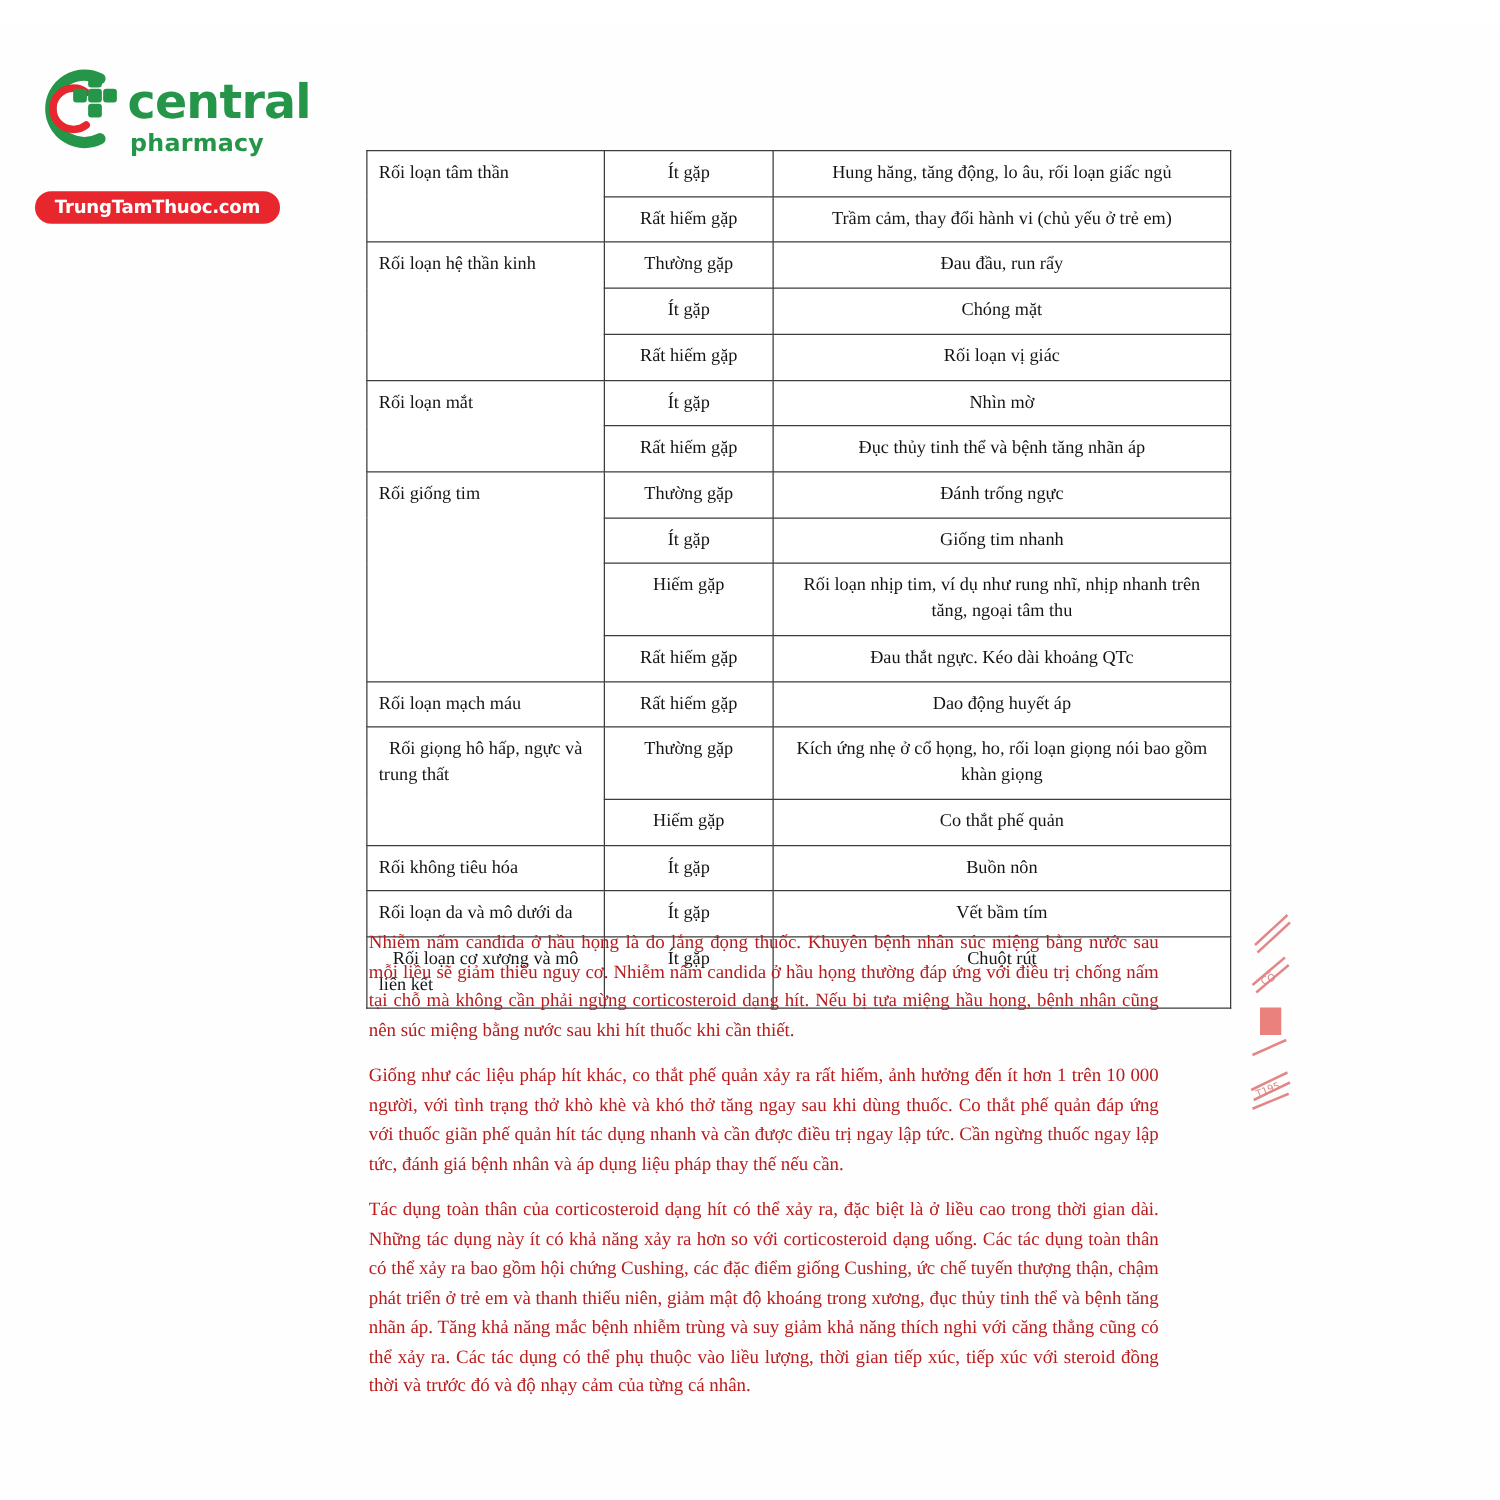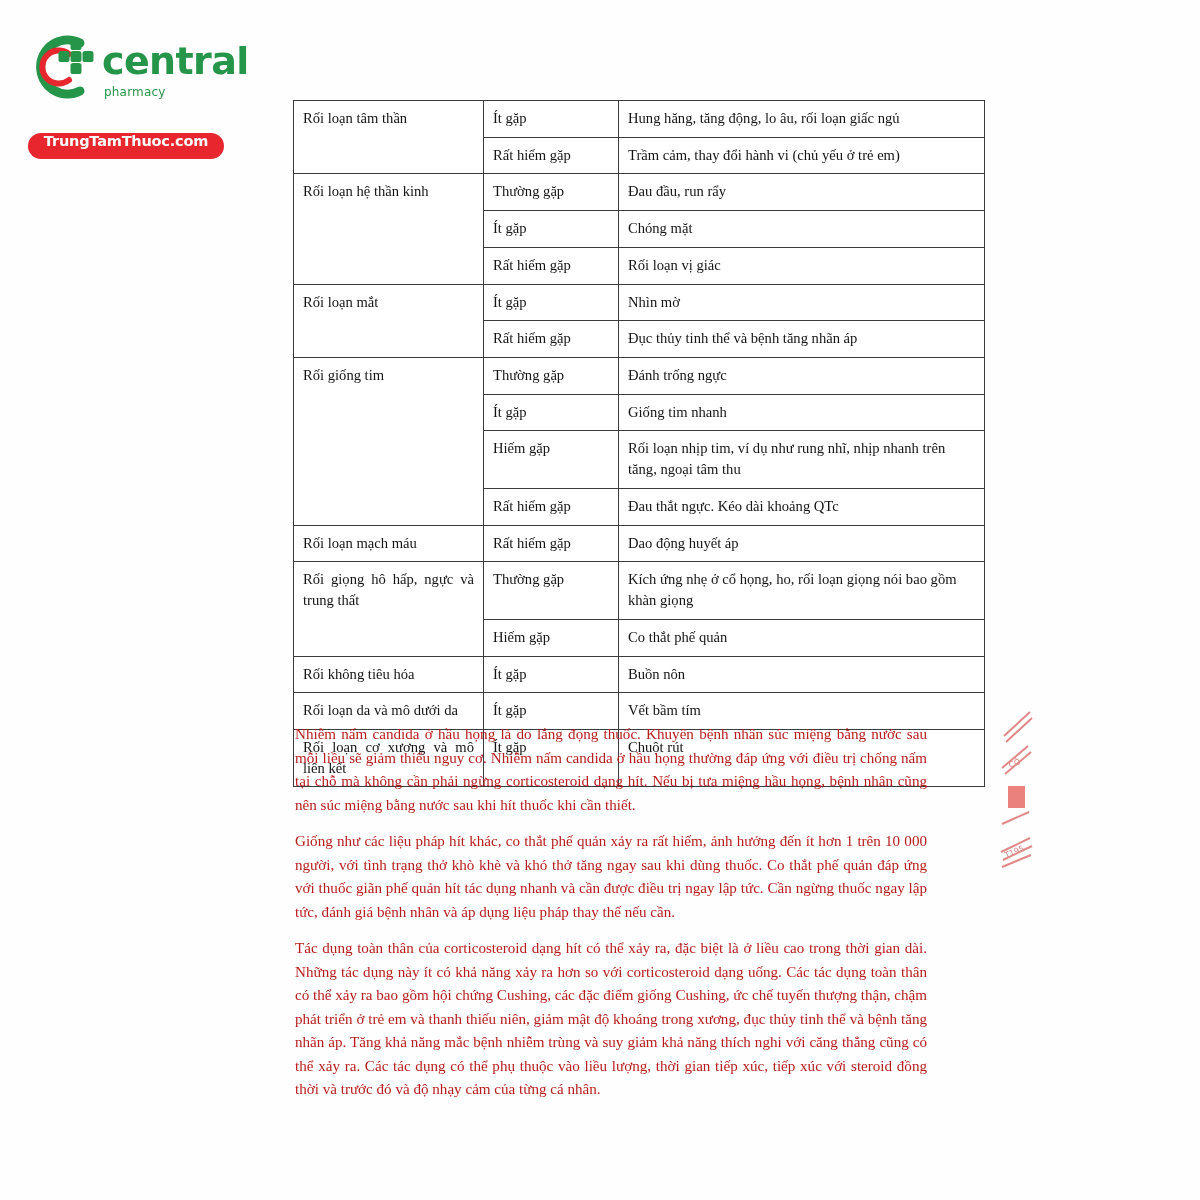--- a/index.html
+++ b/index.html
@@ -15,20 +15,21 @@
     font-family: "Liberation Serif", "DejaVu Serif", serif;
     color: #161616;
     overflow: hidden;
   }
 
   
   .page {
     position: absolute;
     inset: 0;
     background: #fefefe;
+    margin-top: 20px;
   }
 
   
   .brand {
     position: absolute;
     left: 14px;
     top: 22px;
     width: 270px;
     height: 120px;
   }
@@ -48,37 +49,38 @@
   .brand-name {
     font-family: "DejaVu Sans", sans-serif;
     font-size: 38px;
     font-weight: 700;
     color: #249549;
     letter-spacing: -0.6px;
     line-height: 1;
   }
   .brand-sub {
     font-family: "DejaVu Sans", sans-serif;
-    font-size: 12px;
-    font-weight: 400;
+    font-size: 19px;
+    font-weight: 700;
     color: #249549;
     letter-spacing: 0.2px;
     line-height: 1;
     margin-top: 6px;
     margin-left: 2px;
   }
   .brand-badge {
     position: absolute;
     left: 14px;
     top: 111px;
     width: 196px;
     height: 26px;
     background: #e8262d;
     border-radius: 13px;
     display: flex;
+    align-items: center;
     justify-content: center;
   }
   .brand-badge span {
     font-family: "DejaVu Sans", sans-serif;
     font-size: 14.5px;
     font-weight: 700;
     color: #ffffff;
     letter-spacing: -0.2px;
   }
 
@@ -93,20 +95,21 @@
     font-family: "Liberation Serif", "DejaVu Serif", serif;
     font-size: 14.6px;
     line-height: 1.42;
     color: #141414;
   }
   .ae-table td {
     border: 1px solid #3c3c3c;
     padding: 7px 9px 8px 9px;
     vertical-align: top;
     background: #ffffff;
+    text-align: center;
   }
   .col-cat   { width: 171px; text-align: justify; text-align-last: left; hyphens: none; }
   .col-freq  { width: 116px; }
   .col-eff   { width: 347px; }
 
   
   .body-copy {
     position: absolute;
     left: 295px;
     top: 723px;

